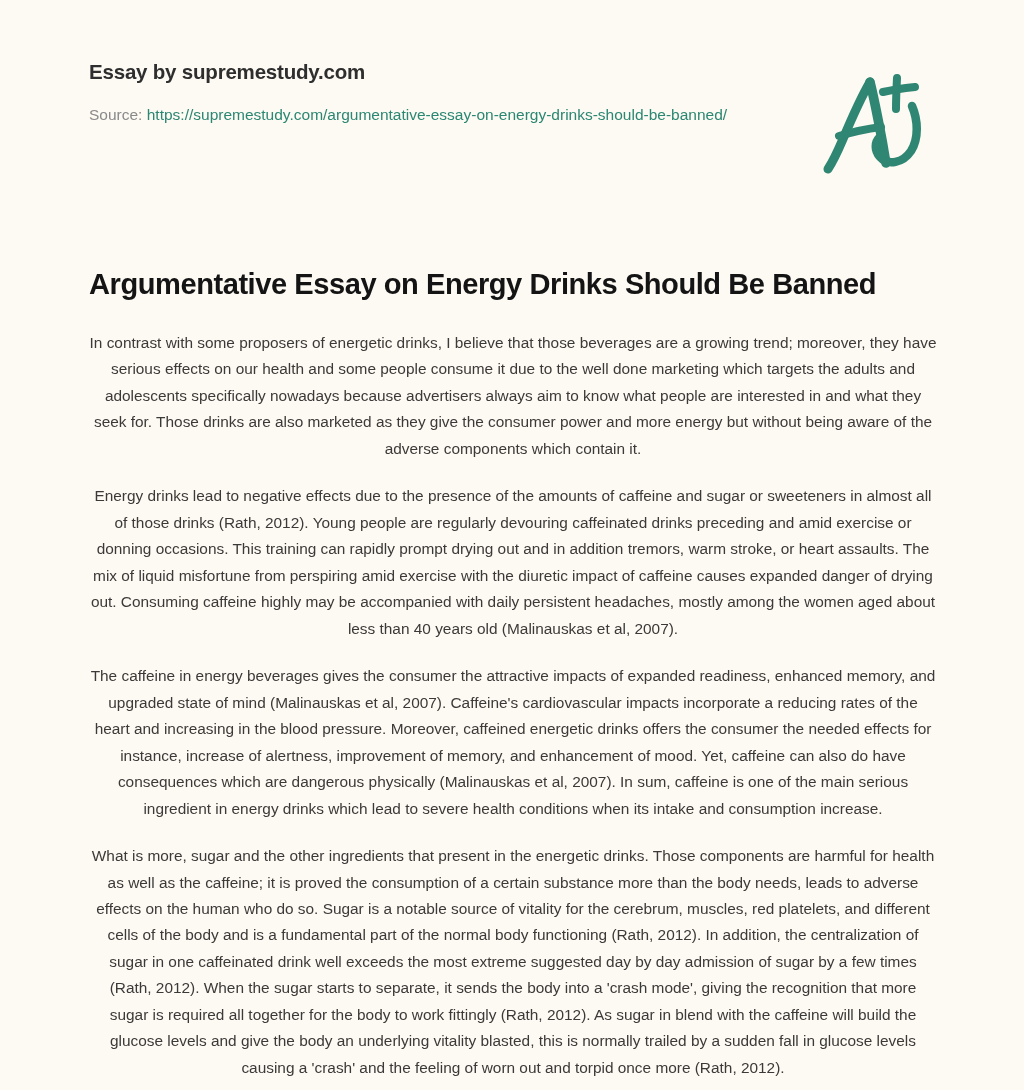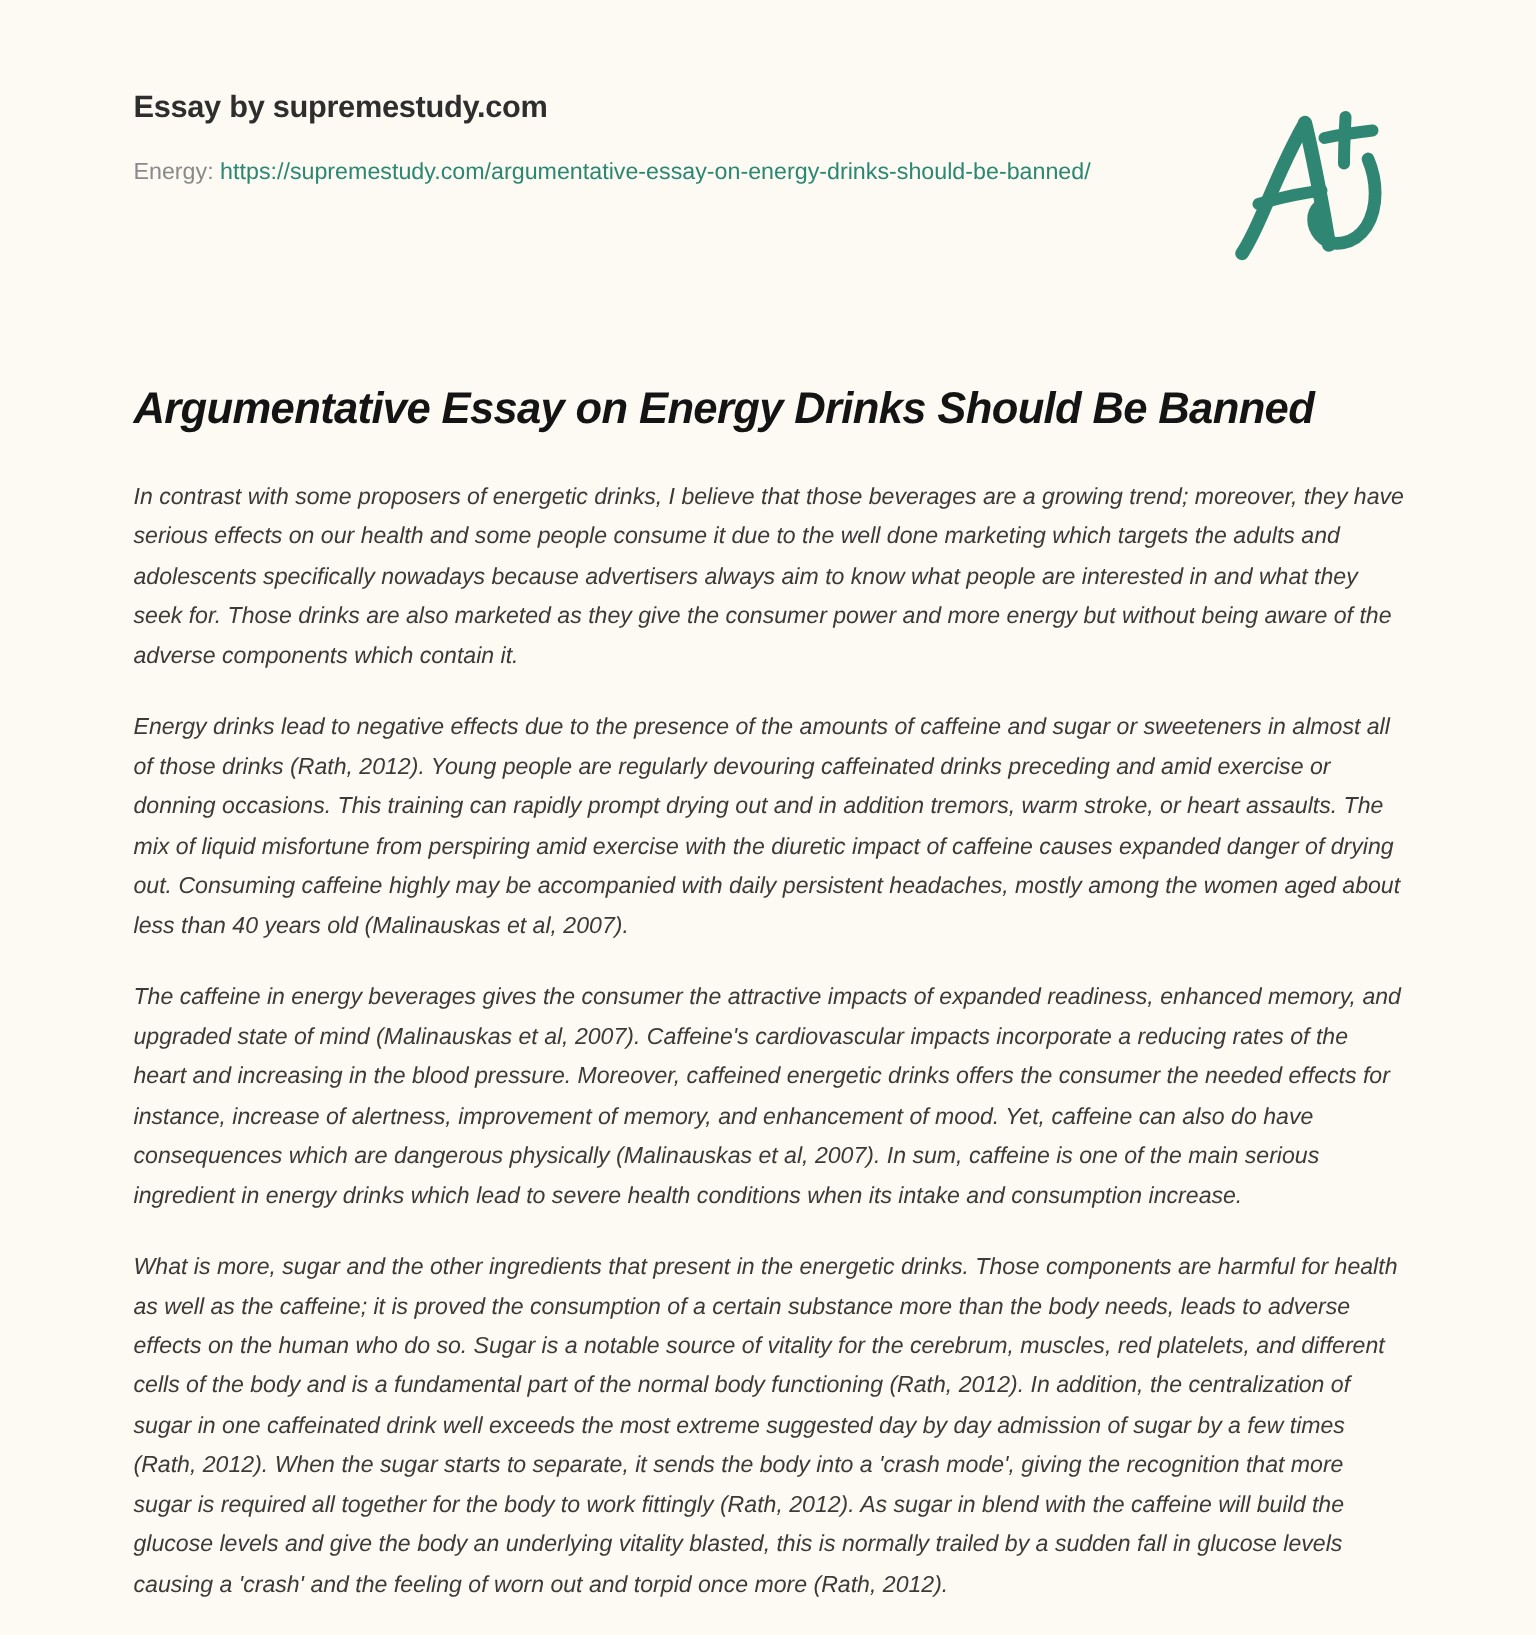--- a/index.html
+++ b/index.html
@@ -62,55 +62,54 @@
   }
   .logo svg {
     display: block;
     width: 124px;
     height: 112px;
   }
   
   .article {
     position: absolute;
     left: 89px;
-    top: 256px;
+    top: 267px;
     width: 848px;
-    font-style: italic;
   }
   .article-title {
     font-family: "Liberation Sans", sans-serif;
     font-size: 29.5px;
     font-weight: bold;
     color: #141414;
     line-height: 1.18;
     letter-spacing: -0.45px;
     margin: 0 0 28px 0;
     transform: scaleX(0.985);
     transform-origin: left center;
   }
   .article-body p {
     font-size: 15.4px;
     line-height: 1.72;
     color: #3c3a38;
     margin: 0 0 21px 0;
-    text-align: left;
+    text-align: center;
   }
   .article-body p:last-child {
     margin-bottom: 8px;
   }
 </style>
 </head>
 <body>
 
 <div class="page">
 
   <div class="header">
     <div class="header-title">Essay by supremestudy.com</div>
     <div class="header-source">
-      <span class="src-label">Energy:</span>
+      <span class="src-label">Source:</span>
       <a class="src-link" href="#">https://supremestudy.com/argumentative-essay-on-energy-drinks-should-be-banned/</a>
     </div>
   </div>
 
   <div class="logo">
     <svg viewBox="0 0 124 112" xmlns="http://www.w3.org/2000/svg" aria-hidden="true">
       <g fill="none" stroke="#2f8672" stroke-linecap="round" stroke-linejoin="round">
 
         <path d="M54 14 C 47 26, 35 52, 27 71 C 21 85, 16 95, 12 101" stroke-width="9"></path>
 

